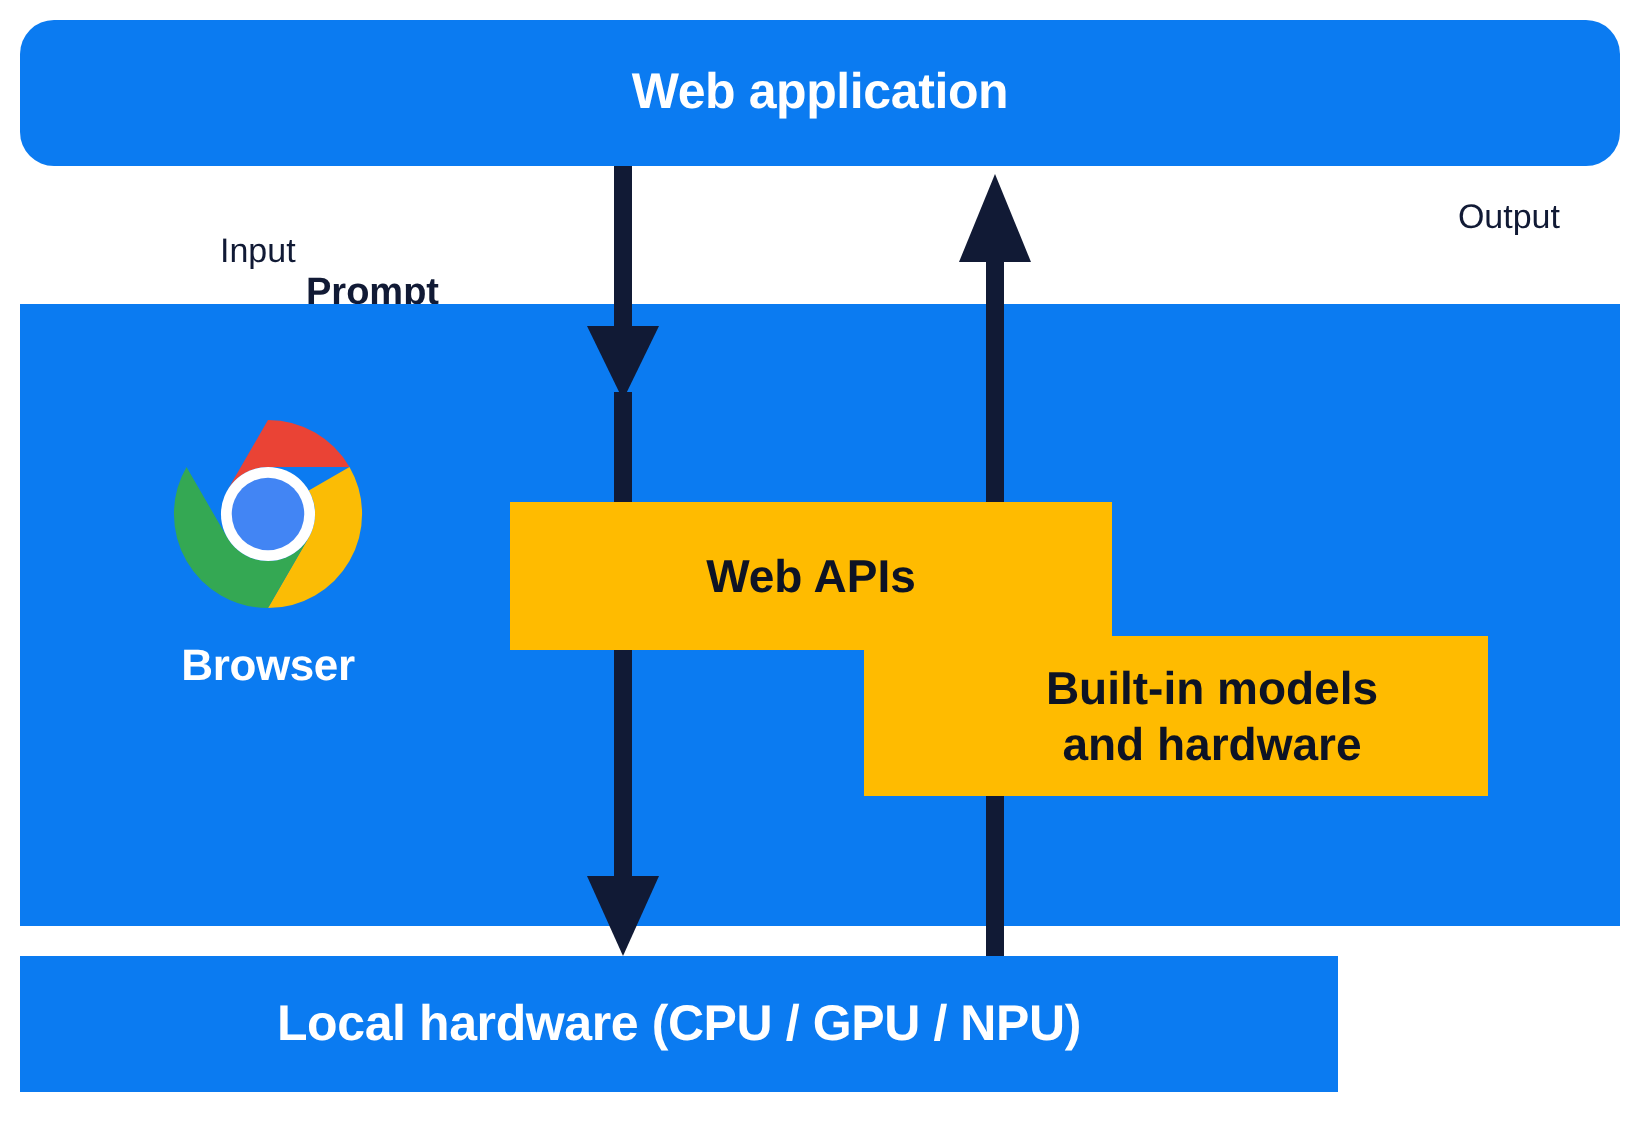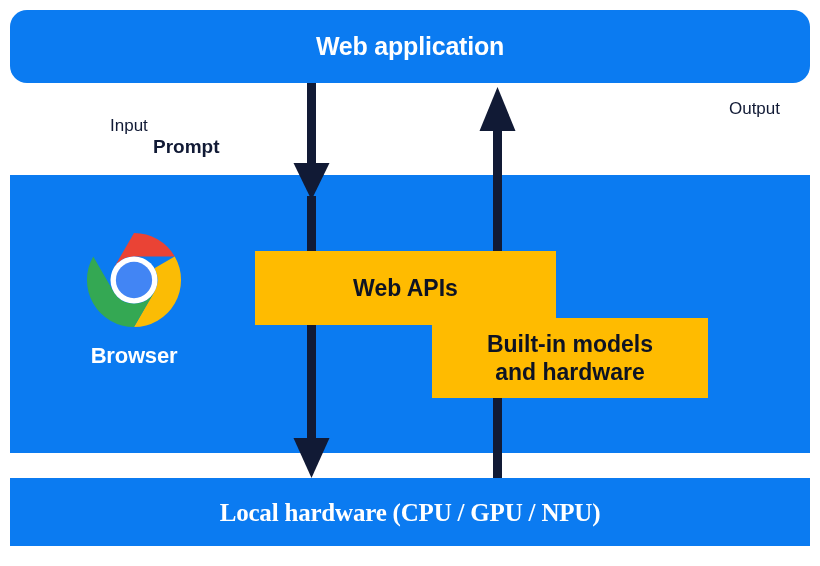--- a/index.html
+++ b/index.html
@@ -30,31 +30,30 @@
   }
   #band-web-application {
     left: 10px;
     top: 10px;
     width: 800px;
     height: 73px;
     border-radius: 17px;
   }
   #band-browser {
     left: 10px;
-    top: 175px;
+    top: 152px;
     width: 800px;
-    height: 278px;
+    height: 311px;
     display: block;
   }
   #band-local-hardware {
     left: 10px;
     top: 478px;
-    width: 800px;
+    width: 659px;
     height: 68px;
-    font-family: Liberation Serif, serif;
   }
   .band-title {
     color: #ffffff;
     font-size: 25px;
     font-weight: bold;
     letter-spacing: -0.2px;
     line-height: 1;
     white-space: nowrap;
   }
 
@@ -127,20 +126,21 @@
     height: 74px;
     font-size: 23px;
     margin-top: 48px;
   }
   #box-builtin-models {
     left: 432px;
     top: 318px;
     width: 276px;
     height: 80px;
     font-size: 23px;
+    padding-left: 36px;
   }
 
   
   #arrow-layer {
     position: absolute;
     left: 0;
     top: 0;
     width: 820px;
     height: 566px;
     z-index: 2;

